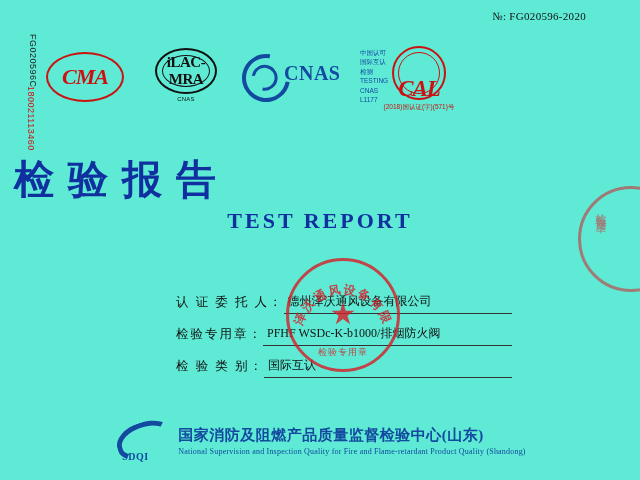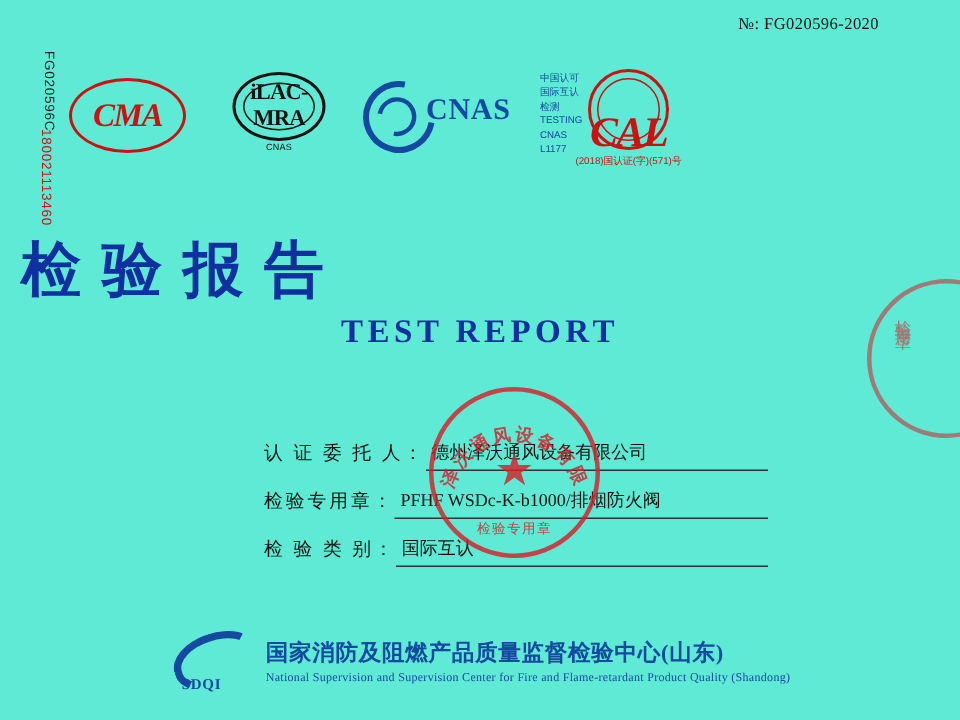--- a/index.html
+++ b/index.html
@@ -188,21 +188,21 @@
     content: "";
     position: absolute;
     left: 4px; top: 4px; right: 4px; bottom: 4px;
     border: 1px solid #cc1111;
     border-radius: 50%;
   }
   .cal .letters {
     font-family: "Liberation Serif", serif;
     font-weight: bold;
     font-style: italic;
-    font-size: 28px;
+    font-size: 23px;
     color: #cc1111;
     z-index: 2;
     letter-spacing: -1px;
     margin-top: 32px;
   }
   .cal .cert {
     margin-top: 3px;
     font-size: 6.5px;
     color: #cc1111;
     white-space: nowrap;
@@ -464,17 +464,17 @@
     <div class="bottom-txt">检验专用章</div>
   </div>
 
   <div class="footer">
     <div class="footer-logo">
       <div class="swoosh"></div>
       <div class="sdqi">SDQI</div>
     </div>
     <div class="footer-text">
       <div class="footer-cn">国家消防及阻燃产品质量监督检验中心(山东)</div>
-      <div class="footer-en">National Supervision and Supervision Center for Fire and Flame-retardant Product Quality (Shandong)</div>
+      <div class="footer-en">National Supervision and Inspection Quality for Fire and Flame-retardant Product Quality (Shandong)</div>
     </div>
   </div>
 
 </div>
 
 </body></html>

